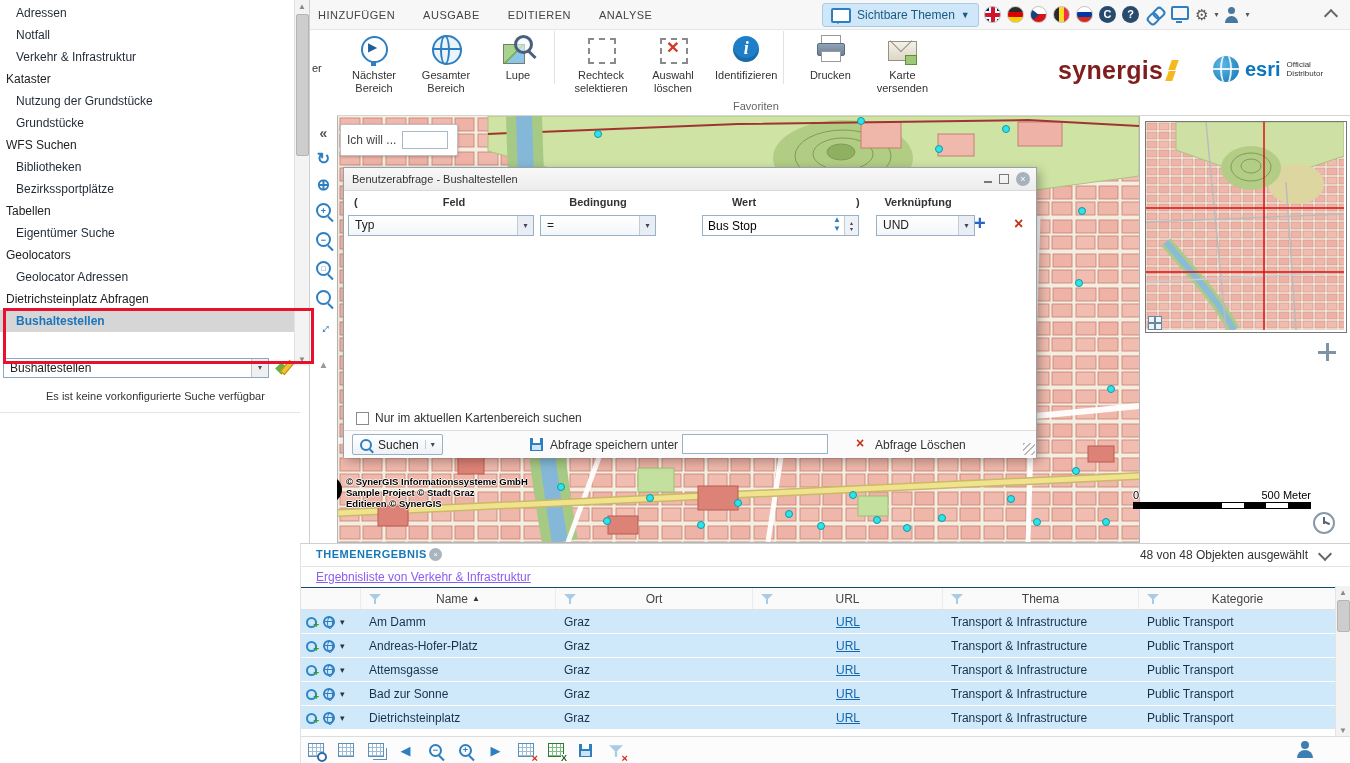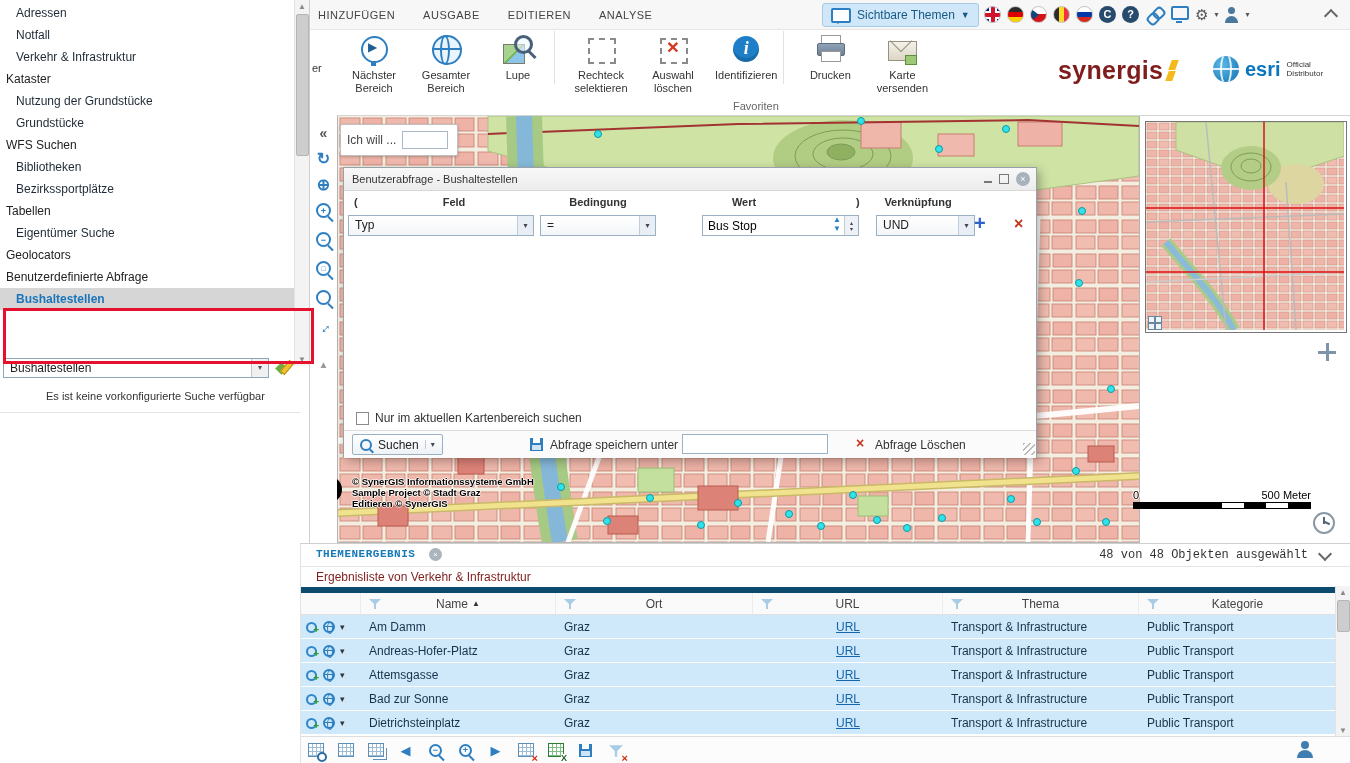--- a/index.html
+++ b/index.html
@@ -120,21 +120,21 @@
   .scalebar .bar{display:flex;height:5px;border:1px solid #000;}
   .scalebar .bar span{display:block;height:100%;}
   .clock{position:absolute;left:1313px;top:512px;width:22px;height:22px;border:2px solid #8a99a8;border-radius:50%;
      background:#fff;z-index:12;box-sizing:border-box;}
   .clock::before{content:"";position:absolute;left:8px;top:3px;width:2px;height:7px;background:#55667a;}
   .clock::after{content:"";position:absolute;left:9px;top:8px;width:6px;height:2px;background:#55667a;transform:rotate(25deg);}
   .iwill{position:absolute;left:340px;top:124px;width:118px;height:32px;background:#fff;border:1px solid #c0c0c0;
      border-radius:2px;box-shadow:0 1px 3px rgba(0,0,0,.25);z-index:12;display:flex;align-items:center;gap:6px;padding:0 6px;box-sizing:border-box;}
   .iwill .lbl{font-size:12px;color:#444;white-space:nowrap;}
   .iwill input{width:46px;height:18px;border:1px solid #a8b8c8;font-size:11px;padding:0 3px;box-sizing:border-box;}
-  .copyright{position:absolute;left:315px;top:476px;z-index:8;display:flex;gap:10px;align-items:flex-start;}
+  .copyright{position:absolute;left:315px;top:476px;z-index:8;display:flex;gap:4px;align-items:flex-start;}
   .compass{width:27px;height:27px;border-radius:50%;background:#000;position:relative;flex:none;}
   .compass::after{content:"▲";position:absolute;left:7px;top:5px;color:#fff;font-size:13px;transform:rotate(-35deg);}
   .copy-lines{font-size:9.5px;font-weight:bold;color:#000;line-height:11px;
      text-shadow:1px 0 #fffb,-1px 0 #fffb,0 1px #fffb,0 -1px #fffb;}
 
   
   .left-strip{position:absolute;left:310px;top:115px;width:27px;height:428px;background:#fff;z-index:15;
      display:flex;flex-direction:column;align-items:center;gap:10px;padding-top:10px;box-sizing:border-box;}
   .collapse{font-size:14px;font-weight:bold;color:#555;}
   .vtool{color:#2d7fc1;font-size:16px;font-weight:bold;line-height:16px;}
@@ -213,28 +213,28 @@
   .dsave-ico{position:absolute;left:186px;top:7px;}
   .dsave-lbl{position:absolute;left:206px;top:7px;font-size:12px;color:#333;}
   .dsave-input{position:absolute;left:338px;top:3px;width:146px;height:20px;border:1px solid #9ab0c4;
      font-size:12px;padding:0 5px;box-sizing:border-box;font-family:"Liberation Sans",sans-serif;}
   .ddel-x{position:absolute;left:512px;top:4px;font-size:14px;font-weight:bold;color:#c53215;}
   .ddel-lbl{position:absolute;left:531px;top:7px;font-size:12px;color:#333;}
 
   
   #results{position:absolute;left:300px;top:543px;width:1050px;height:220px;background:#fff;z-index:20;
      border-top:1px solid #cfcfcf;border-left:1px solid #e2e2e2;box-sizing:border-box;}
-  .res-tabbar{position:relative;height:22px;border-bottom:1px solid #e4e4e4;font-family:Liberation Mono, monospace;}
+  .res-tabbar{position:relative;height:22px;border-bottom:1px solid #e4e4e4;}
   .res-tab{position:absolute;left:15px;top:4px;font-size:11px;font-weight:bold;letter-spacing:.5px;color:#1779b8;}
   .res-close{position:absolute;left:128px;top:4px;width:13px;height:13px;border-radius:50%;background:#aab4bd;
      color:#fff;font-size:8px;line-height:13px;text-align:center;}
   .res-count{position:absolute;right:42px;top:4px;font-size:12px;color:#333;}
   .chdn{position:absolute;right:20px;top:5px;width:8px;height:8px;border-left:2px solid #666;border-top:2px solid #666;
      transform:rotate(-135deg);}
-  .res-sub{height:20px;line-height:20px;padding-left:15px;font-size:12px;color:#7f1d1d;border-bottom:6px solid #0c4a6e;}
+  .res-sub{height:20px;line-height:20px;padding-left:15px;font-size:12px;color:#8b5cf6;border-bottom:1px solid #0c4a6e;text-decoration:underline;}
   .grid6{display:grid;grid-template-columns:60px 195px 197px 190px 196px 198px;}
   .thead{height:21px;background:#fafafa;border-bottom:1px solid #e0e0e0;font-size:12px;color:#444;}
   .th{position:relative;display:flex;align-items:center;justify-content:center;border-right:1px solid #ececec;gap:4px;}
   .funnel{width:12px;height:11px;position:relative;display:inline-block;}
   .funnel::before{content:"";position:absolute;left:0;top:1px;border-left:6px solid transparent;
      border-right:6px solid transparent;border-top:6px solid #a8cbe6;}
   .funnel::after{content:"";position:absolute;left:5px;top:6px;width:2px;height:5px;background:#a8cbe6;}
   .th .funnel{position:absolute;left:8px;}
   .sortasc{font-size:8px;color:#333;}
   .trow{height:23px;background:#cfe9fb;border-bottom:1px solid #fff;font-size:12px;color:#16324a;align-items:center;}
@@ -641,23 +641,26 @@
         </div>
 
         <div class="tree-item" data-interactable="true">
           <span data-interactable="false">Eigentümer Suche</span>
         </div>
 
         <div class="tree-item group" data-interactable="true">
           <span data-interactable="false">Geolocators</span>
         </div>
 
+        <div class="tree-item" data-interactable="true">
+          <span data-interactable="false">Geolocator Adressen</span>
+        </div>
 
         <div class="tree-item group" data-interactable="true">
-          <span data-interactable="false">Benutzerdefinierte Abfrage</span>
+          <span data-interactable="false">Dietrichsteinplatz Abfragen</span>
         </div>
 
         <div class="tree-item selected" data-interactable="true">
           <span data-interactable="false">Bushaltestellen</span>
         </div>
       </div>
     <div class="side-scroll" data-interactable="true">
       <span class="sb-arrow" style="top:2px;" data-interactable="true">▲</span>
       <span class="sb-thumb" style="top:14px;height:140px;" data-interactable="true"></span>
       <span class="sb-arrow" style="bottom:2px;" data-interactable="true">▼</span>

